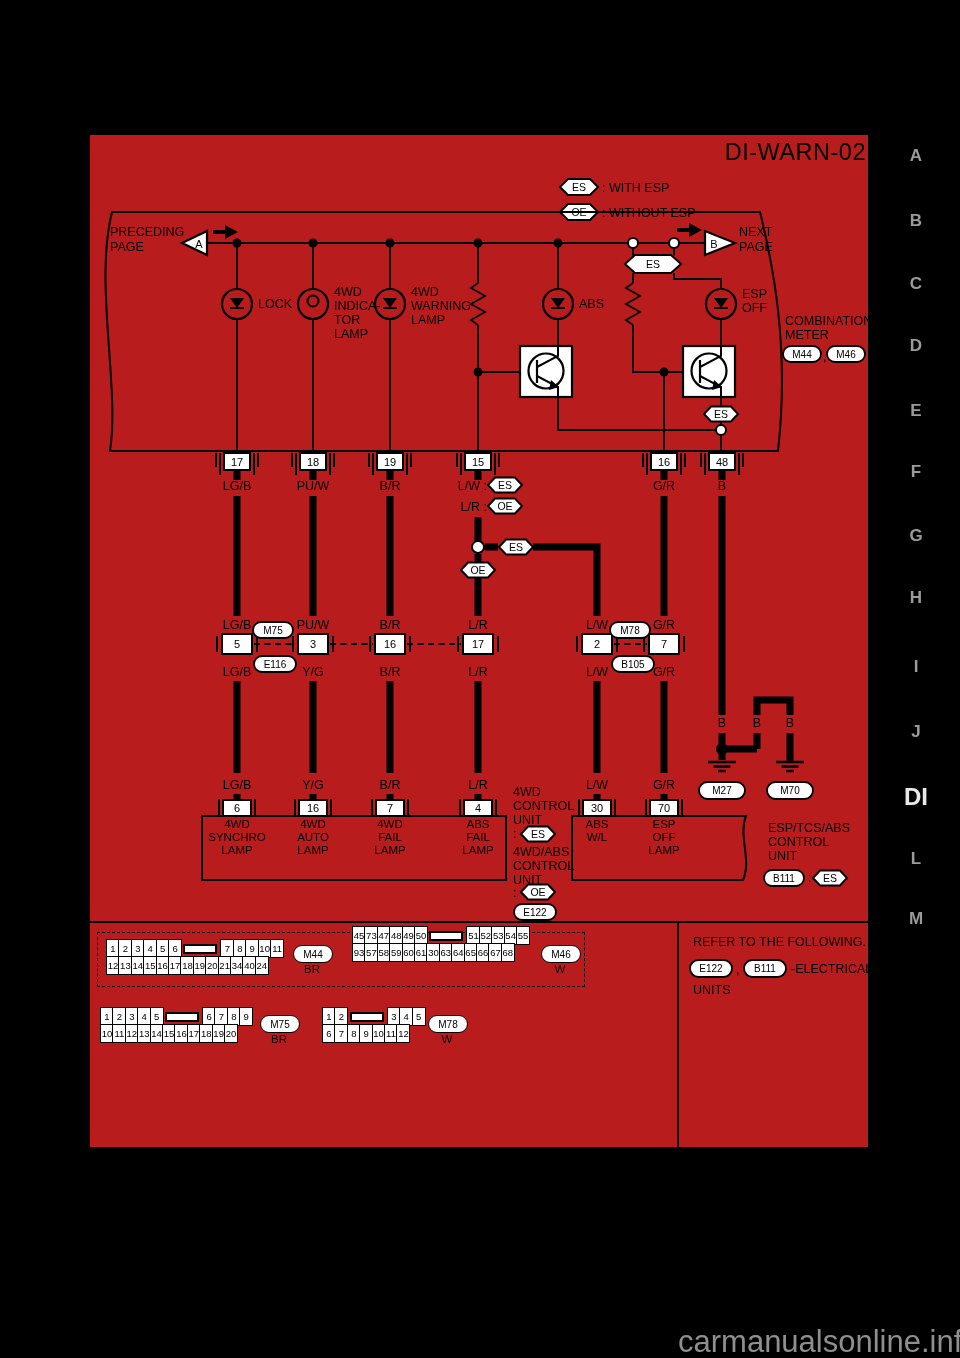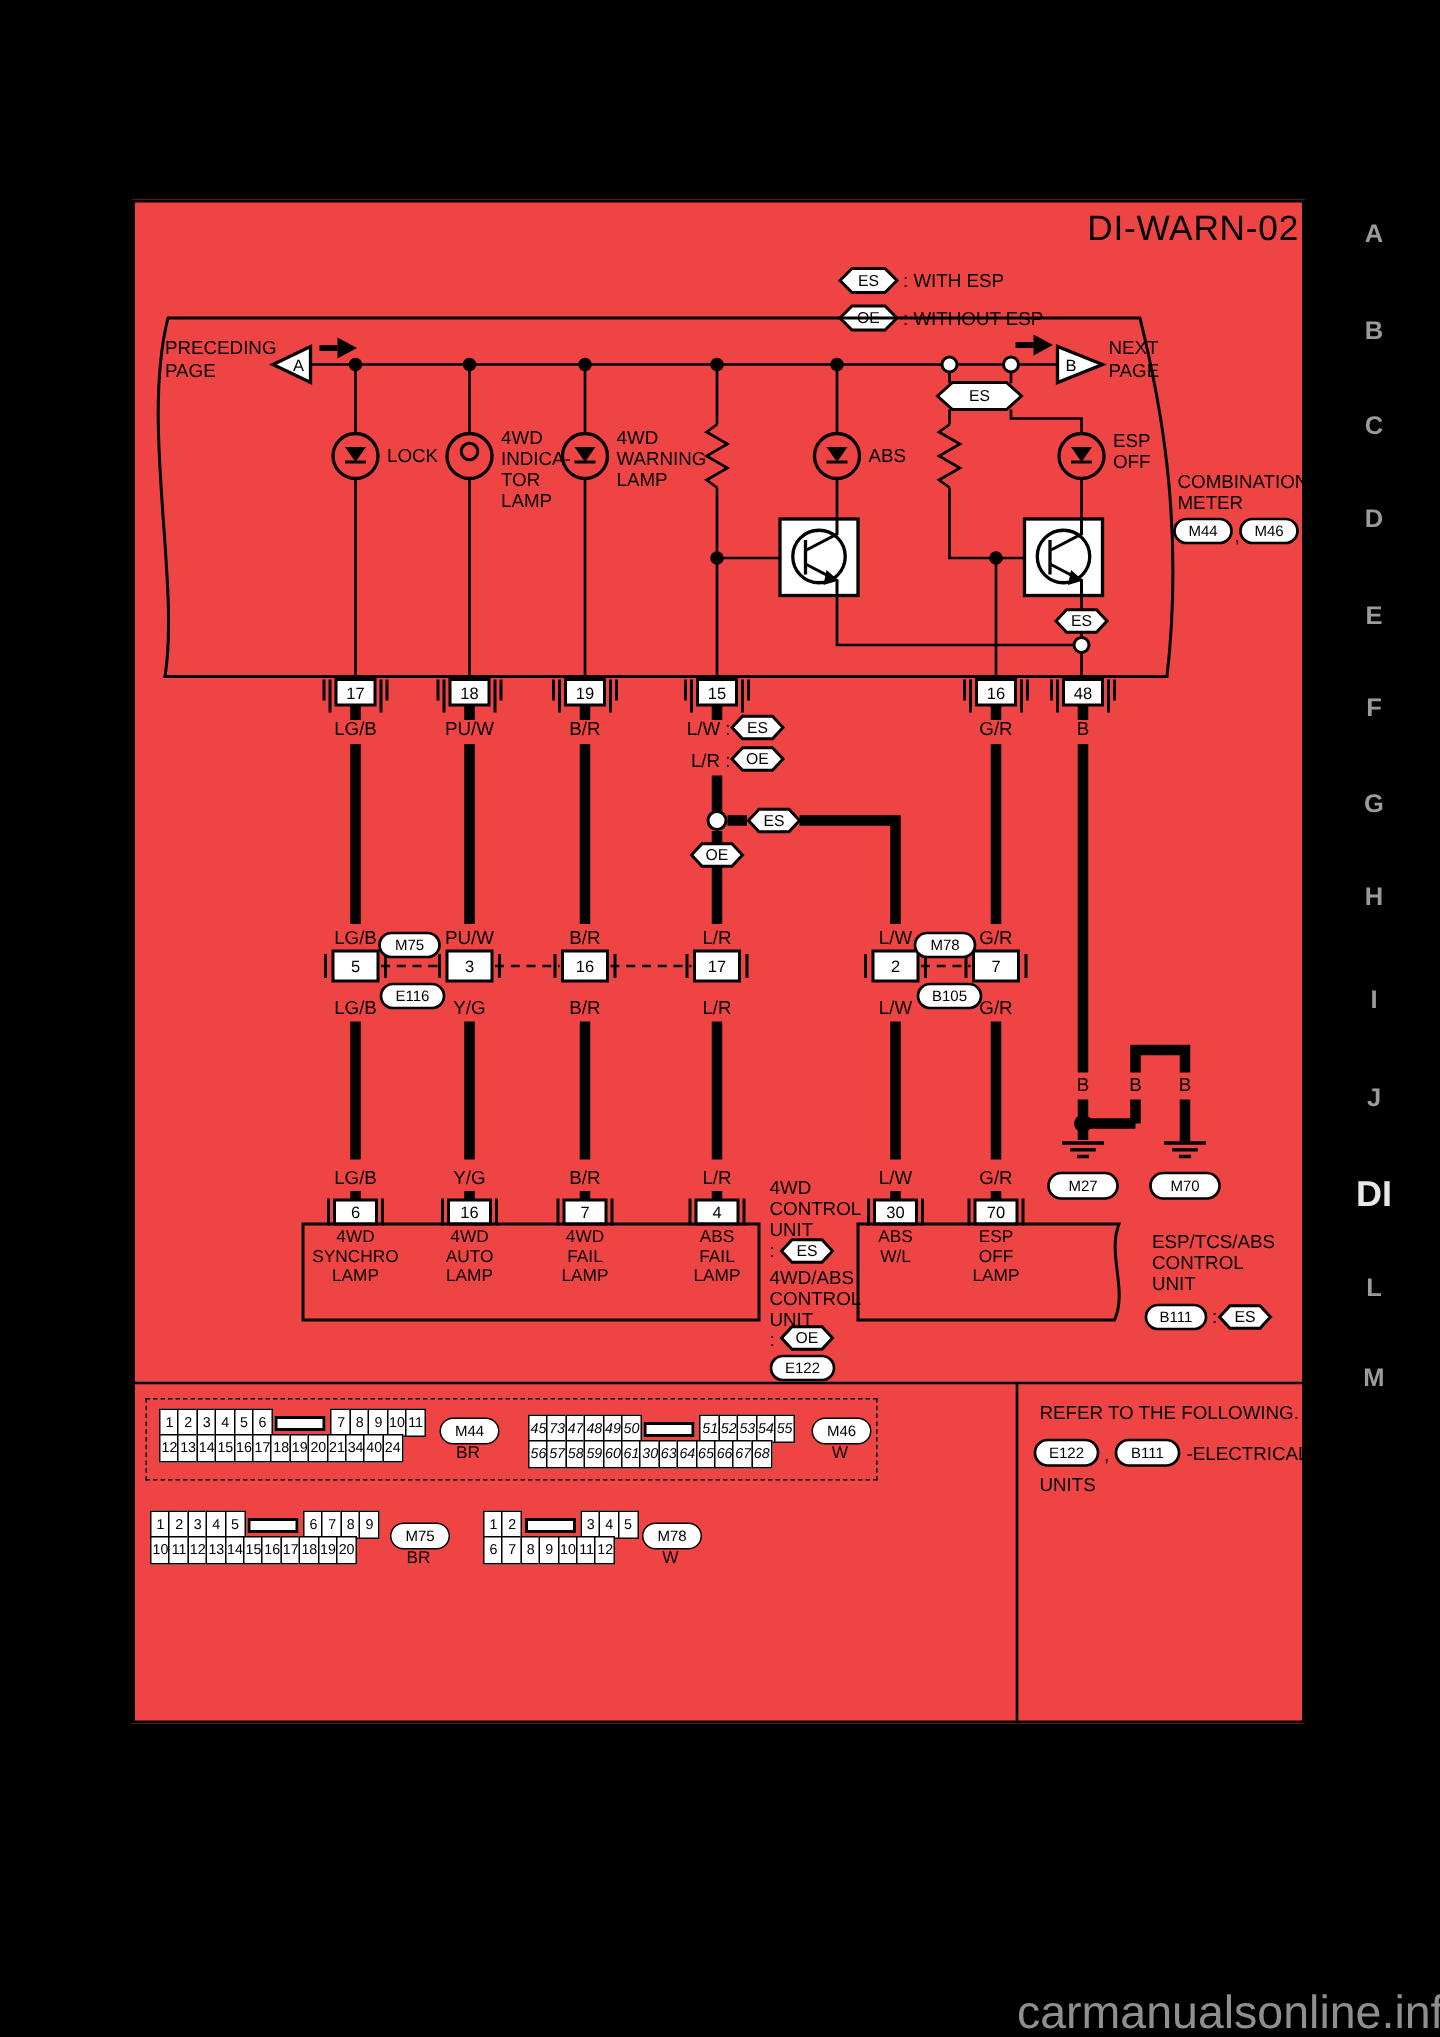--- a/index.html
+++ b/index.html
@@ -1,18 +1,18 @@
 <!DOCTYPE html>
 <html><head>
 <meta charset="utf-8">
 <style>
   html,body{margin:0;padding:0;background:#000;}
   body{width:960px;height:1358px;position:relative;overflow:hidden;
        font-family:"Liberation Sans",sans-serif;}
-  .figure{position:absolute;left:88px;top:133px;width:782px;height:1016px;background:#ef4444;}
+  .figure{position:absolute;left:88px;top:133px;width:782px;height:1016px;background:#b91c1c;}
   svg text{font-family:"Liberation Sans",sans-serif;fill:#000;}
   .t23{font-size:23.5px;letter-spacing:.5px;}
   .t12{font-size:12.5px;} .t11{font-size:11px;} .t115{font-size:11.5px;}
   .t10{font-size:10px;} .t105{font-size:10.5px;}
   .mid{text-anchor:middle;} .end{text-anchor:end;}
   .w{stroke:#000;stroke-width:1.8;fill:none;}
   .wk{stroke:#000;stroke-width:7;fill:none;}
   .w2{stroke:#000;stroke-width:2;fill:none;}
   .sym{stroke:#000;stroke-width:2.2;fill:none;}
   .symf{stroke:#000;stroke-width:2.2;fill:#fff;}
@@ -454,42 +454,42 @@
           <span class="cell">21</span>
           <span class="cell">34</span>
           <span class="cell">40</span>
           <span class="cell">24</span>
         </div>
       </div>
   </div>
   <div class="tagoval" style="left:205px;top:812px;">M44</div>
   <div class="tagtxt" style="left:205px;top:830px;">BR</div>
 
-  <div class="cgrid" style="left:264px;top:810px;font-style:italic;">
+  <div class="cgrid" style="left:264px;top:793px;">
     <div class="crow">
         <div class="cells">
           <span class="cell">45</span>
           <span class="cell">73</span>
           <span class="cell">47</span>
           <span class="cell">48</span>
           <span class="cell">49</span>
           <span class="cell">50</span>
         </div>
         <div class="slot"></div>
         <div class="cells">
           <span class="cell">51</span>
           <span class="cell">52</span>
           <span class="cell">53</span>
           <span class="cell">54</span>
           <span class="cell">55</span>
         </div>
       </div>
     <div class="crow r2">
         <div class="cells">
-          <span class="cell">56</span>
+          <span class="cell">93</span>
           <span class="cell">57</span>
           <span class="cell">58</span>
           <span class="cell">59</span>
           <span class="cell">60</span>
           <span class="cell">61</span>
           <span class="cell">30</span>
           <span class="cell">63</span>
           <span class="cell">64</span>
           <span class="cell">65</span>
           <span class="cell">66</span>

